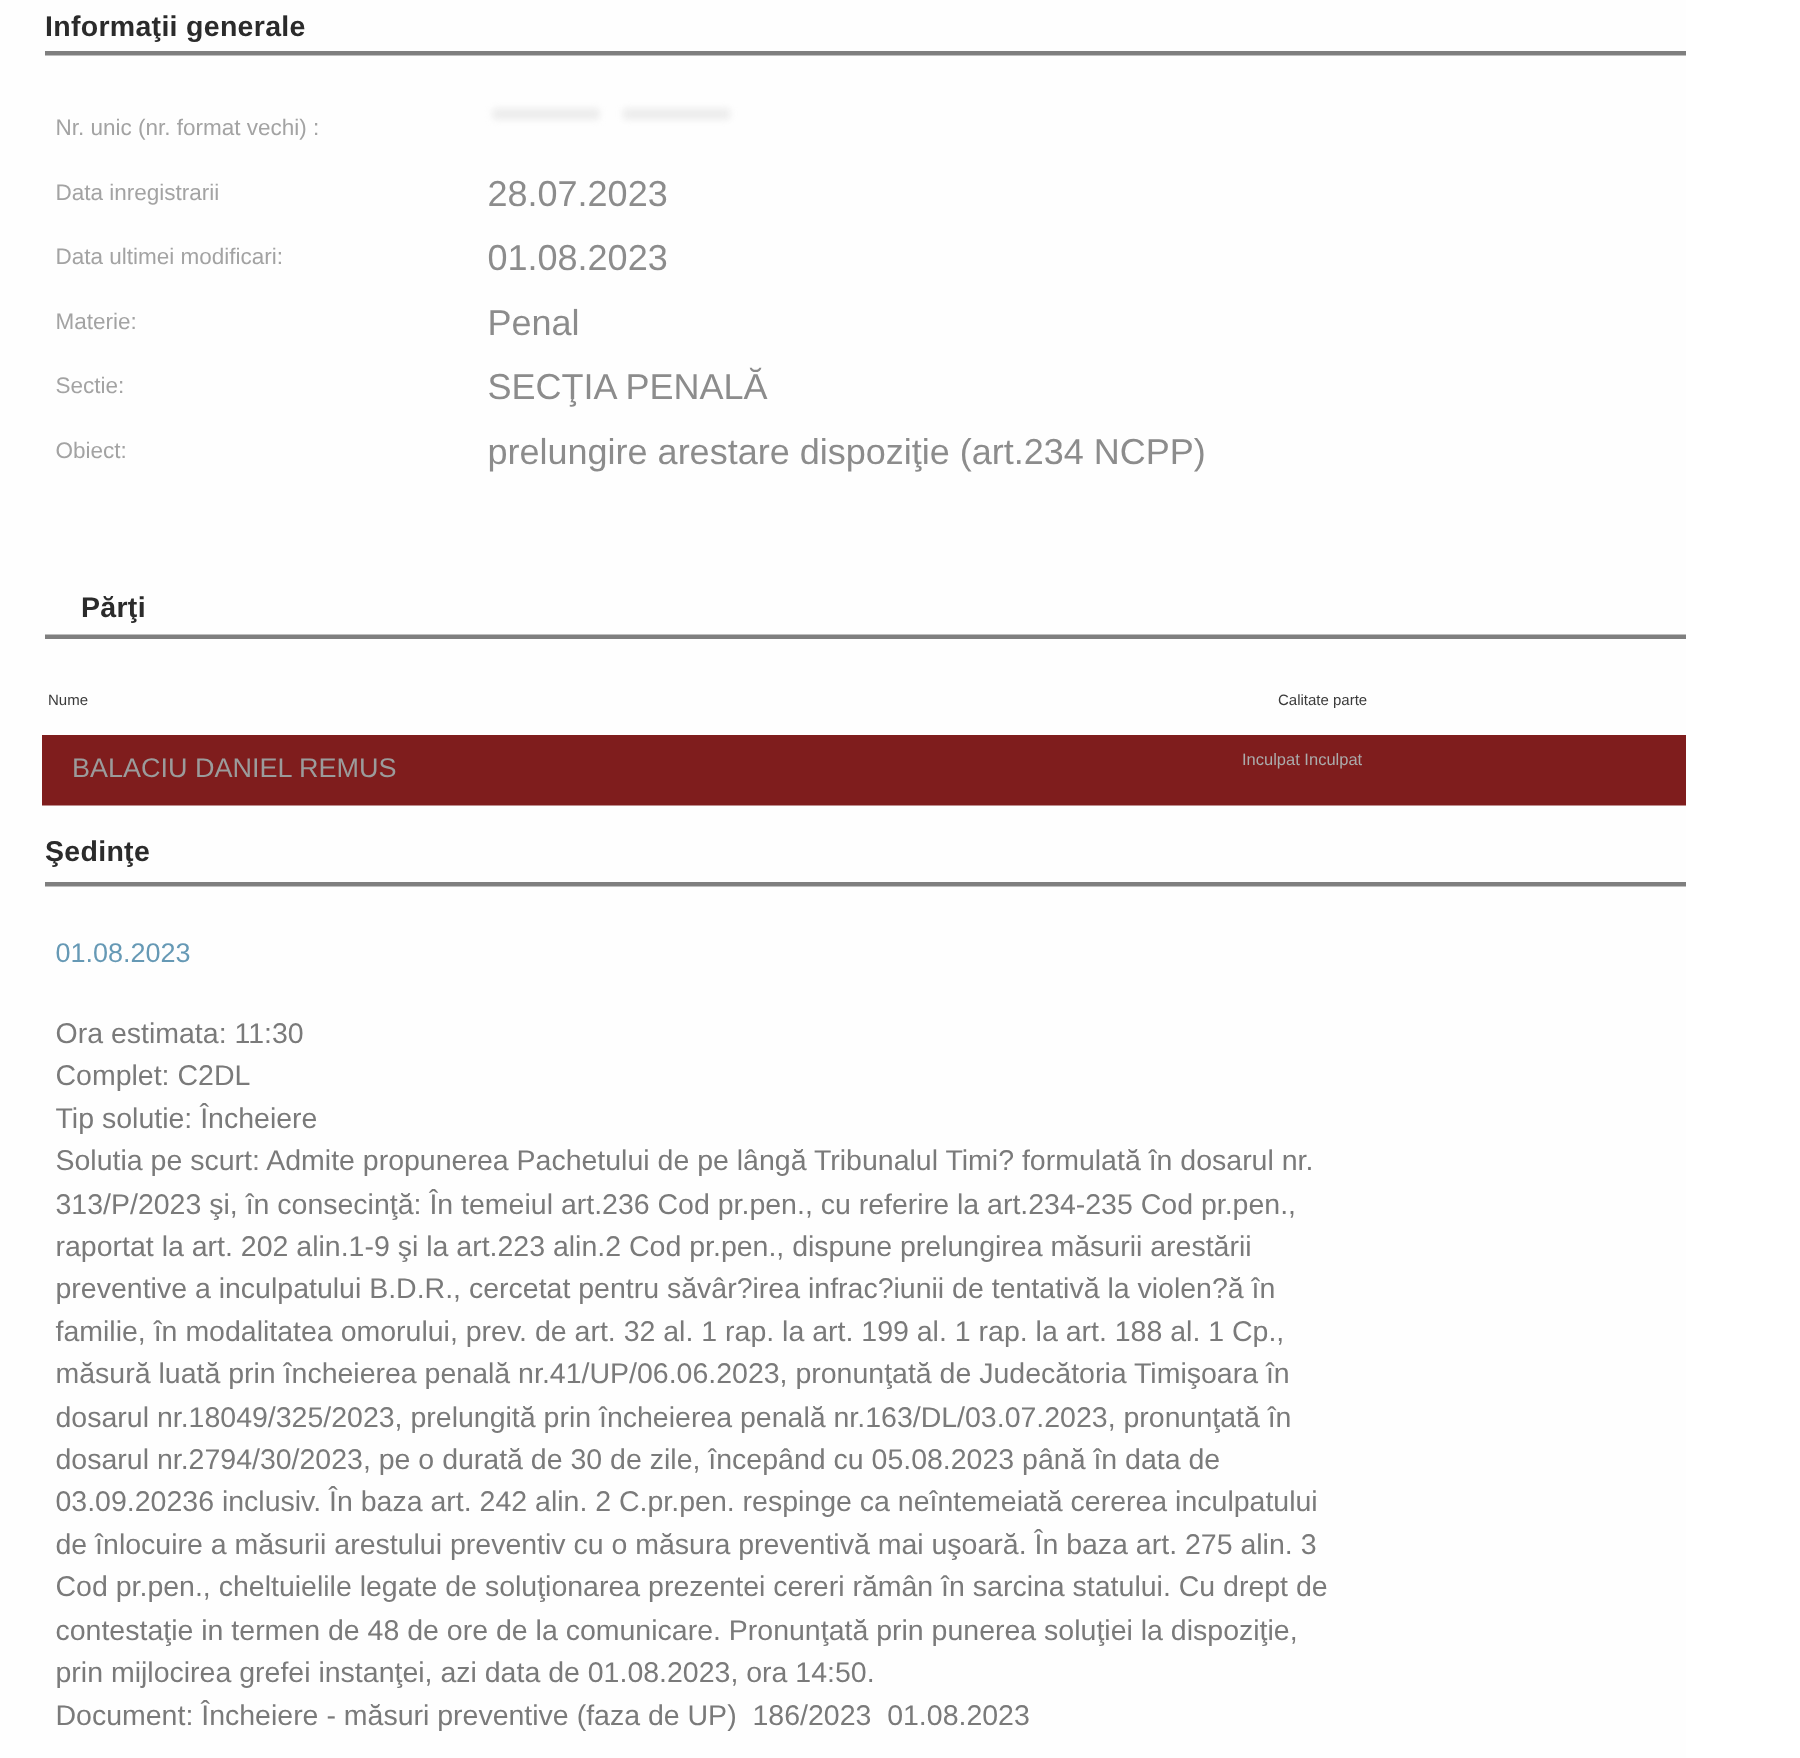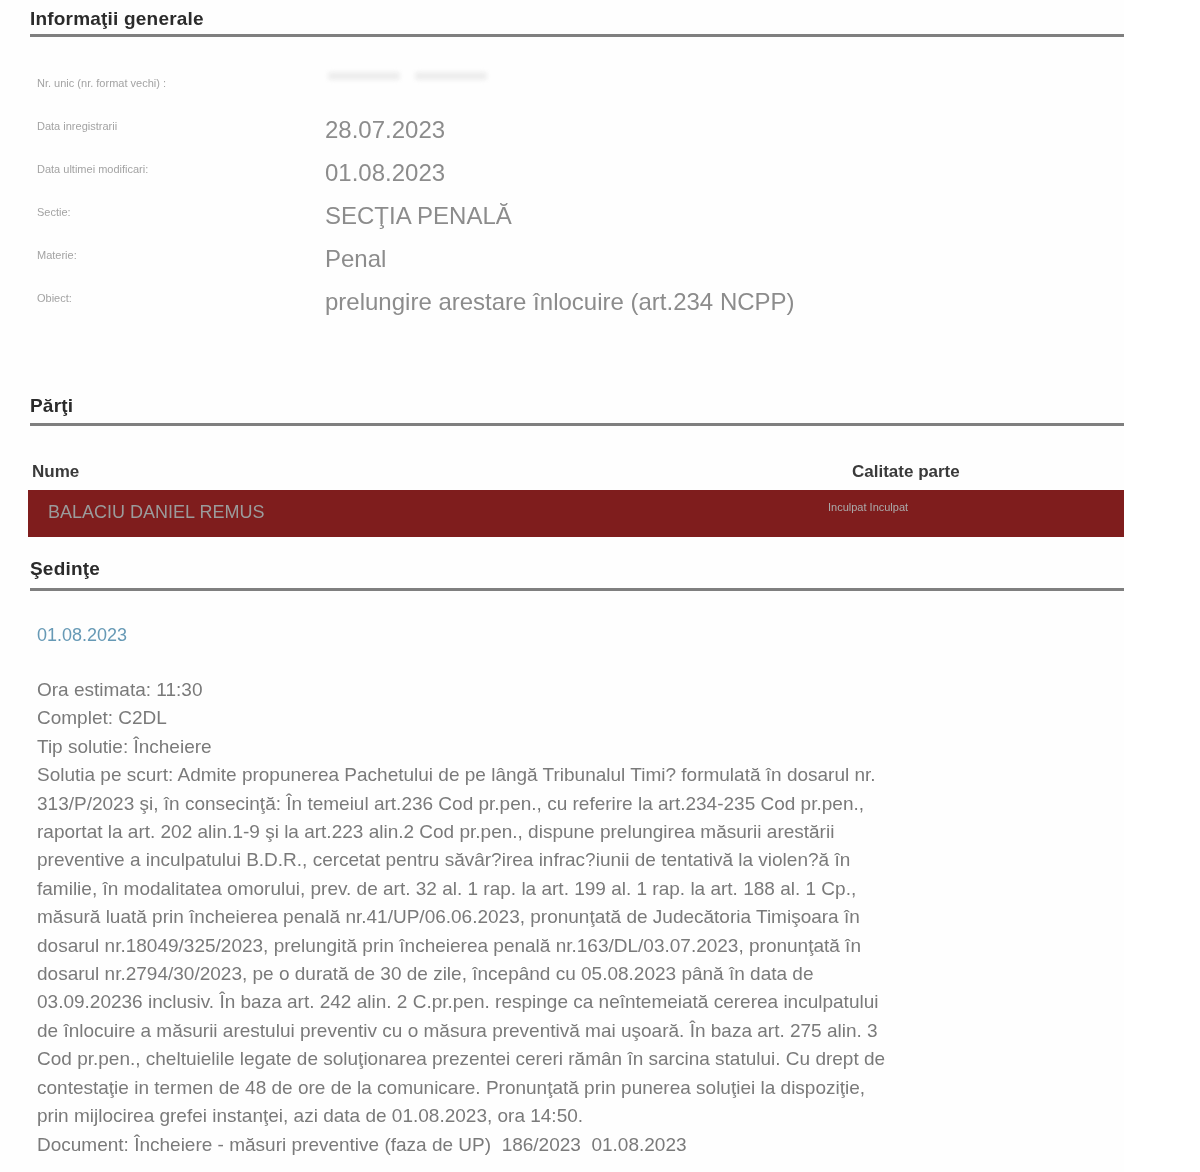--- a/index.html
+++ b/index.html
@@ -35,41 +35,41 @@
   }
   .field-row {
     display: flex;
     align-items: flex-start;
     height: 43px;
   }
   .field-label {
     width: 288px;
     padding-left: 7px;
     padding-top: 9px;
-    font-size: 11px;
+    font-size: 15px;
     color: #a3a3a3;
     flex-shrink: 0;
   }
   .field-value {
     padding-top: 5px;
     font-size: 24px;
     color: #8c8c8c;
   }
   .redacted-blob {
     position: absolute;
     height: 8px;
     background: #ededed;
     border-radius: 3px;
     filter: blur(2px);
   }
   
   .party-col-header {
     position: absolute;
-    font-size: 17px;
-    font-weight: bold;
+    font-size: 10px;
+    font-weight: normal;
     color: #3a3a3a;
   }
   .party-row {
     position: absolute;
     left: 28px;
     top: 490px;
     width: 1147px;
     height: 47px;
     background: #7f1d1d;
   }
@@ -134,37 +134,37 @@
     </div>
     <div class="field-row">
       <span class="field-label">Data inregistrarii</span>
       <span class="field-value">28.07.2023</span>
     </div>
     <div class="field-row">
       <span class="field-label">Data ultimei modificari:</span>
       <span class="field-value">01.08.2023</span>
     </div>
     <div class="field-row">
+      <span class="field-label">Materie:</span>
+      <span class="field-value">Penal</span>
+    </div>
+    <div class="field-row">
       <span class="field-label">Sectie:</span>
       <span class="field-value">SECŢIA PENALĂ</span>
     </div>
     <div class="field-row">
-      <span class="field-label">Materie:</span>
-      <span class="field-value">Penal</span>
-    </div>
-    <div class="field-row">
       <span class="field-label">Obiect:</span>
-      <span class="field-value">prelungire arestare înlocuire (art.234 NCPP)</span>
+      <span class="field-value">prelungire arestare dispoziţie (art.234 NCPP)</span>
     </div>
   </div>
 
   <div class="redacted-blob" style="left:328px; top:72px; width:72px;"></div>
   <div class="redacted-blob" style="left:415px; top:72px; width:72px;"></div>
 
-  <div class="section-title" style="top:395px;">Părţi</div>
+  <div class="section-title" style="top:395px;margin-left:24px;">Părţi</div>
   <div class="section-rule" style="top:423px;"></div>
 
   <div class="party-col-header" style="left:32px; top:462px;">Nume</div>
   <div class="party-col-header" style="left:852px; top:462px;">Calitate parte</div>
 
   <div class="party-row">
     <span class="party-name">BALACIU DANIEL REMUS</span>
     <span class="party-role">Inculpat Inculpat</span>
   </div>
 

